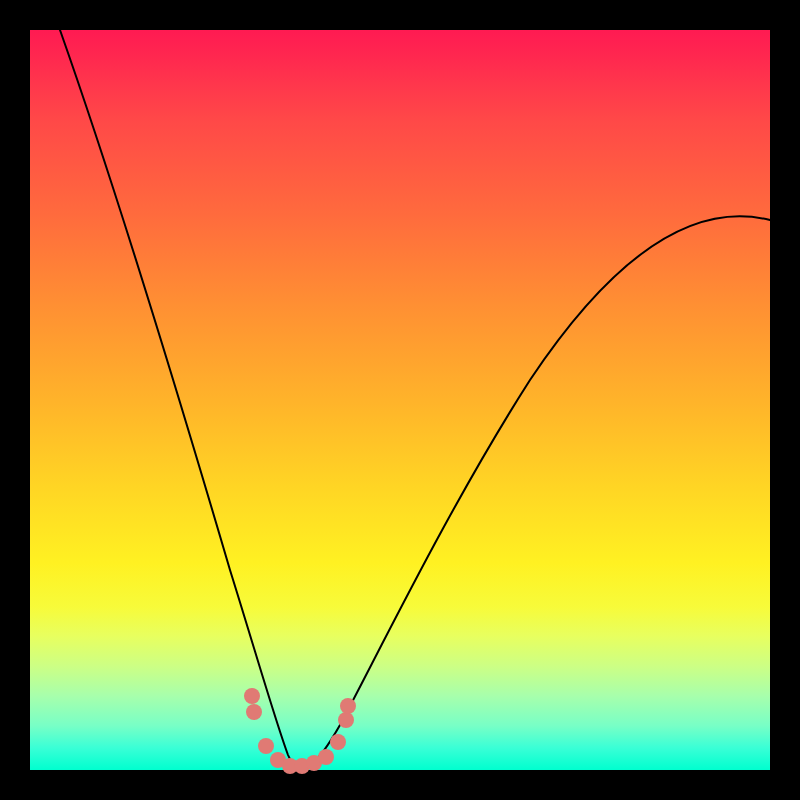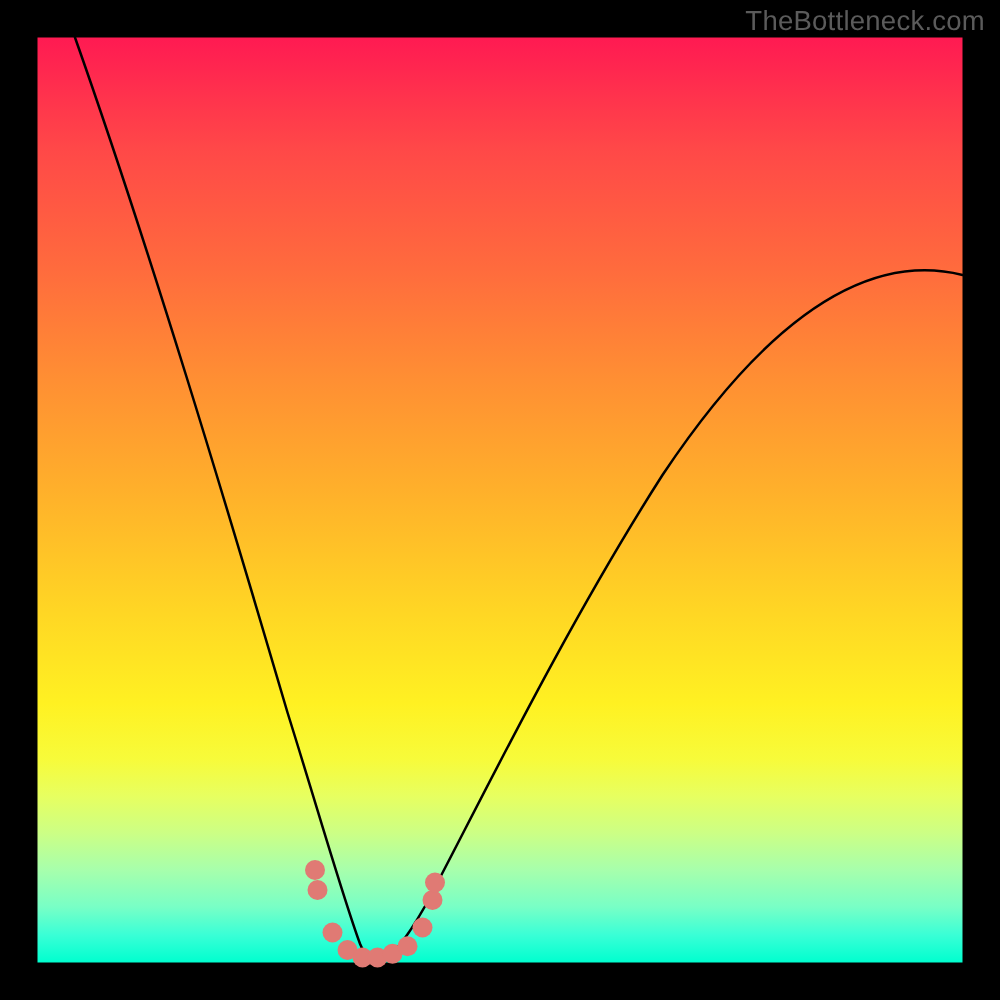--- a/index.html
+++ b/index.html
@@ -64,21 +64,20 @@
     stroke-linecap: round;
   }
   .dots circle {
     fill: #e07a74;
   }
 </style>
 </head>
 <body>
 
 <div class="frame">
-  <div class="watermark">TheBottleneck.com</div>
   <div class="plot">
     <svg class="curve" viewBox="0 0 740 740">
       <path d="M 30 0
            C 90 170, 150 370, 200 540
            C 225 620, 245 690, 258 725
            C 262 735, 267 738, 273 738
            C 280 738, 290 730, 310 695
            C 350 620, 420 475, 500 350
            C 580 230, 660 170, 740 190"></path>
       <g class="dots">

